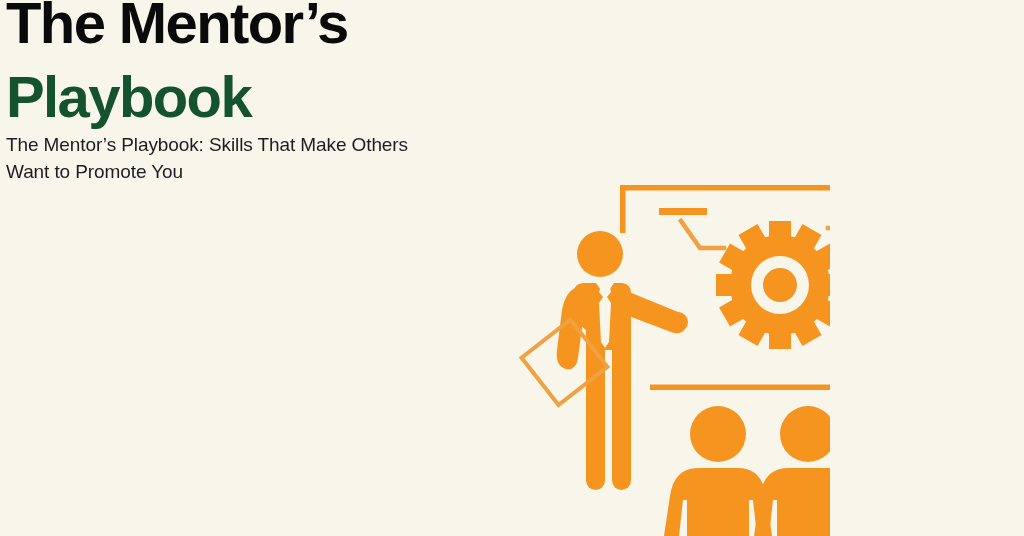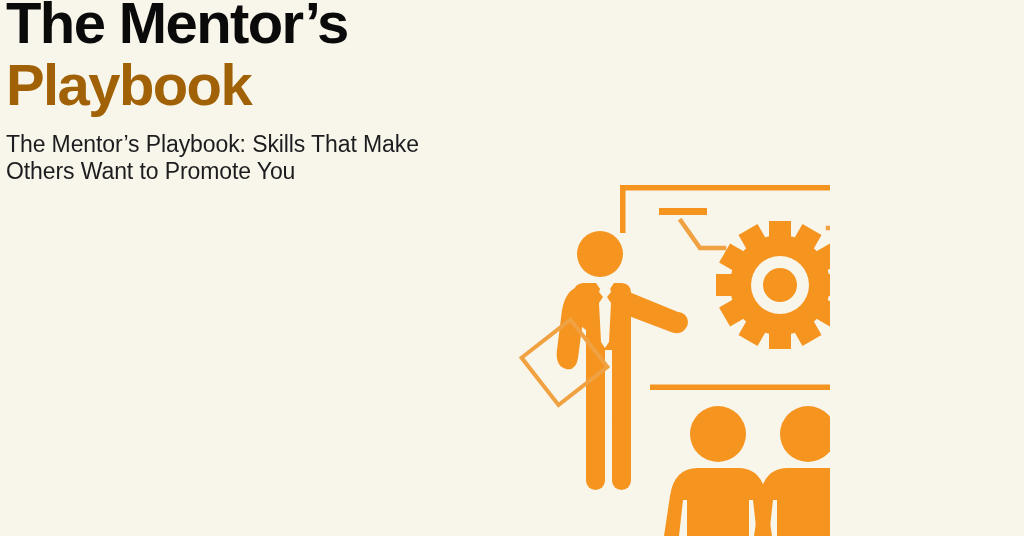--- a/index.html
+++ b/index.html
@@ -43,34 +43,34 @@
   }
 
   #title-line-1 {
     color: #0a0a0a;
     position: absolute;
     left: 6px;
     top: -6px;
   }
 
   #title-line-2 {
-    color: #a16207;
+    color: #14532d;
     position: absolute;
     left: 6px;
-    top: 56px;
+    top: 68px;
   }
 
   #subtitle {
     position: absolute;
     left: 6px;
     top: 131px;
     width: 430px;
     color: #1d1d1f;
     font-family: "Liberation Sans", sans-serif;
-    font-size: 23px;
+    font-size: 19px;
     line-height: 27px;
     letter-spacing: -0.1px;
     font-weight: 400;
   }
 
   
   #illustration {
     position: absolute;
     left: 510px;
     top: 170px;

